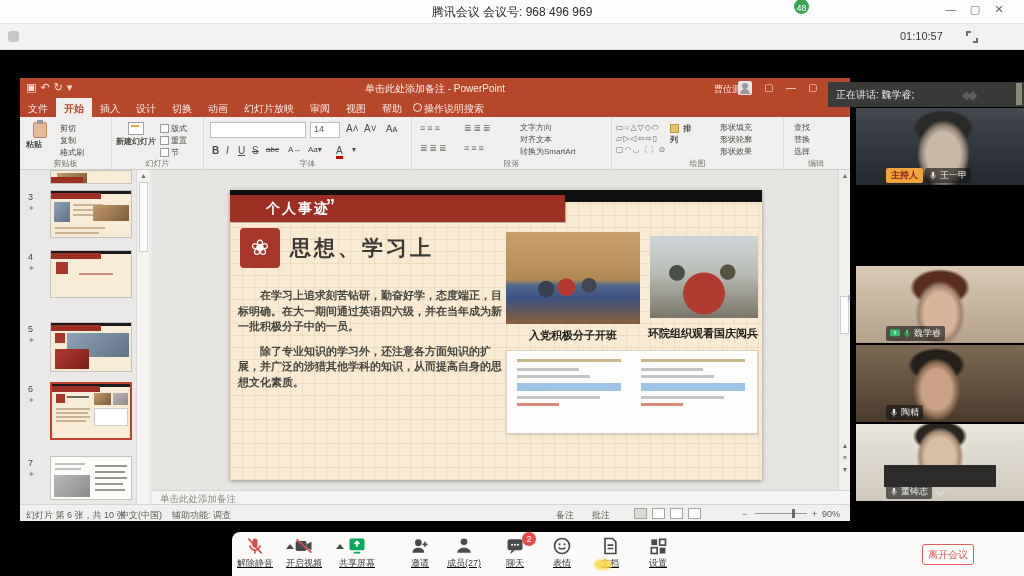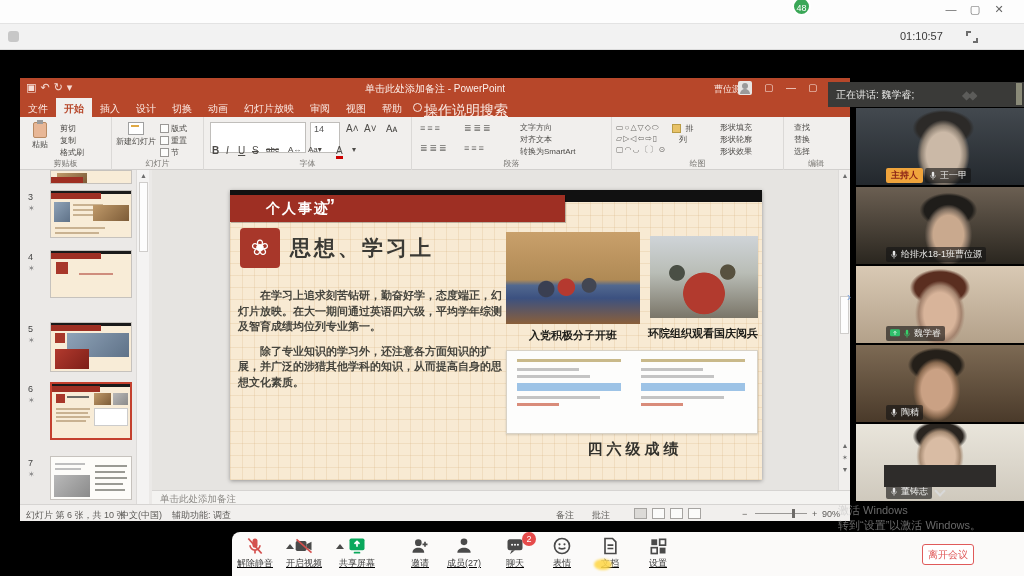--- a/index.html
+++ b/index.html
@@ -29,36 +29,36 @@
   .ppt-title { left:0; top:4px; width:830px; text-align:center; font-size:10px; color:#fceee9; }
   .acct { left:694px; top:5px; font-size:9px; color:#fbe9e3; }
   .avatar { left:718px; top:3px; width:14px; height:14px; background:#e8e6e4; border-radius:2px; }
   .avatar::before { content:""; position:absolute; left:4px; top:2px; width:6px; height:6px; border-radius:50%; background:#9a9a9a; }
   .avatar::after { content:""; position:absolute; left:2px; top:8px; width:10px; height:5px; border-radius:5px 5px 0 0; background:#9a9a9a; }
   .tctl { top:4px; font-size:10px; color:#f6ddd5; }
 
   .ppt-menubar { left:0; top:20px; width:830px; height:19px; background:#b7472a; display:flex; align-items:stretch; }
   .mtab { color:#fbeae4; font-size:10px; padding:4px 8px 0 8px; }
   .mtab.active { background:#f1efed; color:#b7472a; font-weight:bold; }
-  .msearch { color:#fbeae4; font-size:14px; padding:4px 6px 0 14px;text-decoration:underline; }
+  .msearch { color:#fbeae4; font-size:10px; padding:4px 6px 0 14px; }
   .msearch::before { content:""; position:absolute; margin-left:-11px; margin-top:1px; width:7px; height:7px;
     border:1px solid #fbeae4; border-radius:50%; }
 
   .ppt-ribbon { left:0; top:39px; width:830px; height:53px; background:#f1efed; border-bottom:1px solid #d2d0ce; display:flex; }
   .rgroup { position:relative; border-right:1px solid #dbd9d7; height:53px; }
   .rg-label { position:absolute; bottom:1px; left:0; width:100%; text-align:center; font-size:8px; color:#7a7874; }
-  .rbig { position:absolute; text-align:center; font-size:8px; color:#4c4a47; }
+  .rbig { position:absolute; text-align:left; font-size:8px; color:#4c4a47;font-weight:bold; }
   .rbig .ric { display:block; margin:0 auto 1px auto; }
   .rsm { position:absolute; font-size:8px; color:#4c4a47; white-space:nowrap; }
   .ric-clip { width:14px; height:16px; background:#e8b796; border:1px solid #b88a63; border-radius:2px; position:relative; }
   .ric-clip::before { content:""; position:absolute; left:3px; top:-3px; width:6px; height:4px; background:#9c9c9c; }
   .ric-slide { width:16px; height:13px; background:#fff; border:1px solid #a0a0a0; position:relative; }
   .ric-slide::before { content:""; position:absolute; left:2px; top:2px; width:8px; height:2px; background:#e0a944; }
   .mini { display:inline-block; width:9px; height:9px; border:1px solid #9a9896; background:#fdfdfc; margin-right:2px; vertical-align:middle; }
-  .fontbox { position:absolute; height:31px; background:#fff; border:1px solid #c0bebb; font-size:9px; color:#555; padding:1px 3px; }
+  .fontbox { position:absolute; height:16px; background:#fff; border:1px solid #c0bebb; font-size:9px; color:#555; padding:1px 3px; }
   .fbtn { position:absolute; font-size:10px; color:#4c4a47; }
   .shape-grid { position:absolute; left:4px; top:5px; width:96px; height:34px; font-size:8px; color:#6d6b68;
     line-height:11px; letter-spacing:1px; overflow:hidden; }
   .para-ic { position:absolute; font-size:9px; color:#6d6b68; letter-spacing:2px; }
 
   
   .thumb-panel { left:0; top:92px; width:132px; height:334px; background:#ebe9e7; overflow:hidden; }
   .tnum { position:absolute; left:8px; font-size:9px; color:#444; }
   .tstar { position:absolute; left:8px; font-size:8px; color:#8a8a8a; }
   .tbox { position:absolute; left:30px; width:82px; background:#f8ecd7; border:1px solid #c6c2bd; overflow:hidden; }
@@ -177,20 +177,21 @@
   .watermark { left:838px; top:503px; color:rgba(190,190,190,.55); font-size:11px; line-height:15px; z-index:5; }
   .cursor-blob { left:594px; top:559px; width:18px; height:11px; background:#ffd84d; border-radius:50%;
     filter:blur(1px); opacity:.9; z-index:6; }
 </style>
 </head>
 <body>
 
 <div id="app">
 
   <div class="abs top-bar">
+    <div class="abs top-title">腾讯会议 会议号: 968 496 969</div>
     <div class="abs win-ctl" style="left:938px">—</div>
     <div class="abs win-ctl" style="left:962px">▢</div>
     <div class="abs win-ctl" style="left:986px">✕</div>
   </div>
   <div class="abs badge-48">48</div>
   <div class="abs sub-bar"></div>
   <div class="abs shield"></div>
   <div class="abs timer">01:10:57</div>
   <div class="abs fs-icon">
       <i class="tl"></i>
@@ -370,21 +371,21 @@
 
     <div class="abs slide-area">
       <div class="slide">
         <div class="sl-black"></div>
         <div class="sl-red"></div>
         <div class="sl-header">个人事迹</div>
         <div class="sl-quote">”</div>
         <div class="sl-emblem">❀</div>
         <div class="sl-title">思想、学习上</div>
         <div class="sl-paras">
-          <p>在学习上追求刻苦钻研，勤奋好学，态度端正，幻灯片放映。在大一期间通过英语四六级，平均学年综测及智育成绩均位列专业第一。</p>
+          <p>在学习上追求刻苦钻研，勤奋好学，态度端正，目标明确。在大一期间通过英语四六级，并在当年成为新一批积极分子中的一员。</p>
           <p>除了专业知识的学习外，还注意各方面知识的扩展，并广泛的涉猎其他学科的知识，从而提高自身的思想文化素质。</p>
         </div>
         <div class="sl-photo1"></div>
         <div class="sl-photo2"></div>
         <div class="sl-cap" style="left:268px;top:138px;width:150px">入党积极分子开班</div>
         <div class="sl-cap" style="left:412px;top:136px;width:122px">环院组织观看国庆阅兵</div>
         <div class="scorebox">
           <div class="sc-col" style="left:10px">
             <div class="t"></div>
               <div class="l" style="width:60%"></div>
@@ -395,21 +396,20 @@
           </div>
           <div class="sc-col" style="left:134px">
             <div class="t"></div>
               <div class="l" style="width:60%"></div>
               <div class="l" style="width:70%"></div>
             <div class="b"></div>
               <div class="l" style="width:80%"></div>
               <div class="r"></div>
           </div>
         </div>
-        <div class="sl-score-cap">四六级成绩</div>
       </div>
     </div>
 
     <div class="abs vscroll">
       <div class="vs-el" style="top:2px">▲</div>
       <div class="vs-thumb"></div>
       <div class="vs-el" style="top:272px">▲</div>
       <div class="vs-el" style="top:284px">✶</div>
       <div class="vs-el" style="top:296px">▼</div>
     </div>
@@ -445,32 +445,20 @@
       <span class="chip">
           <svg width="8" height="10" viewBox="0 0 12 16">
             <rect x="4" y="1" width="4" height="8" rx="2" fill="#e6e6e6"></rect>
             <path d="M2 7a4 4 0 0 0 8 0" stroke="#e6e6e6" fill="none"></path>
             <line x1="6" y1="11" x2="6" y2="14" stroke="#e6e6e6"></line>
           </svg>
           <span>王一甲</span>
         </span>
     </div>
   </div>
-  <div class="abs tile t2" style="top:187px">
-    <div class="labelrow">
-      <span class="chip">
-          <svg width="8" height="10" viewBox="0 0 12 16">
-            <rect x="4" y="1" width="4" height="8" rx="2" fill="#e6e6e6"></rect>
-            <path d="M2 7a4 4 0 0 0 8 0" stroke="#e6e6e6" fill="none"></path>
-            <line x1="6" y1="11" x2="6" y2="14" stroke="#e6e6e6"></line>
-          </svg>
-          <span>给排水18-1班曹位源</span>
-        </span>
-    </div>
-  </div>
   <div class="abs tile t3" style="top:266px">
     <div class="labelrow">
       <span class="chip">
           <svg width="10" height="9" viewBox="0 0 14 12">
             <rect x="0" y="0" width="14" height="10" rx="2" fill="#2fbf6b"></rect>
             <path d="M7 8V3M5 5l2-2 2 2" stroke="#fff" fill="none"></path>
           </svg>
           <svg width="8" height="10" viewBox="0 0 12 16">
             <rect x="4" y="1" width="4" height="8" rx="2" fill="#35d06a"></rect>
             <path d="M2 7a4 4 0 0 0 8 0" stroke="#35d06a" fill="none"></path>
@@ -581,19 +569,15 @@
           <rect x="4" y="4" width="7" height="7" fill="#4a4a4a"></rect>
           <rect x="14" y="4" width="7" height="7" fill="none" stroke="#4a4a4a" stroke-width="2"></rect>
           <rect x="4" y="14" width="7" height="7" fill="none" stroke="#4a4a4a" stroke-width="2"></rect>
           <rect x="14" y="14" width="7" height="7" fill="#4a4a4a"></rect>
         </svg>
       <div class="mt-label">设置</div>
     </div>
     <div class="leave-btn">离开会议</div>
   </div>
 
-  <div class="abs watermark">
-    <div>激活 Windows</div>
-    <div>转到“设置”以激活 Windows。</div>
-  </div>
   <div class="abs cursor-blob"></div>
 
 </div>
 
 </body></html>

